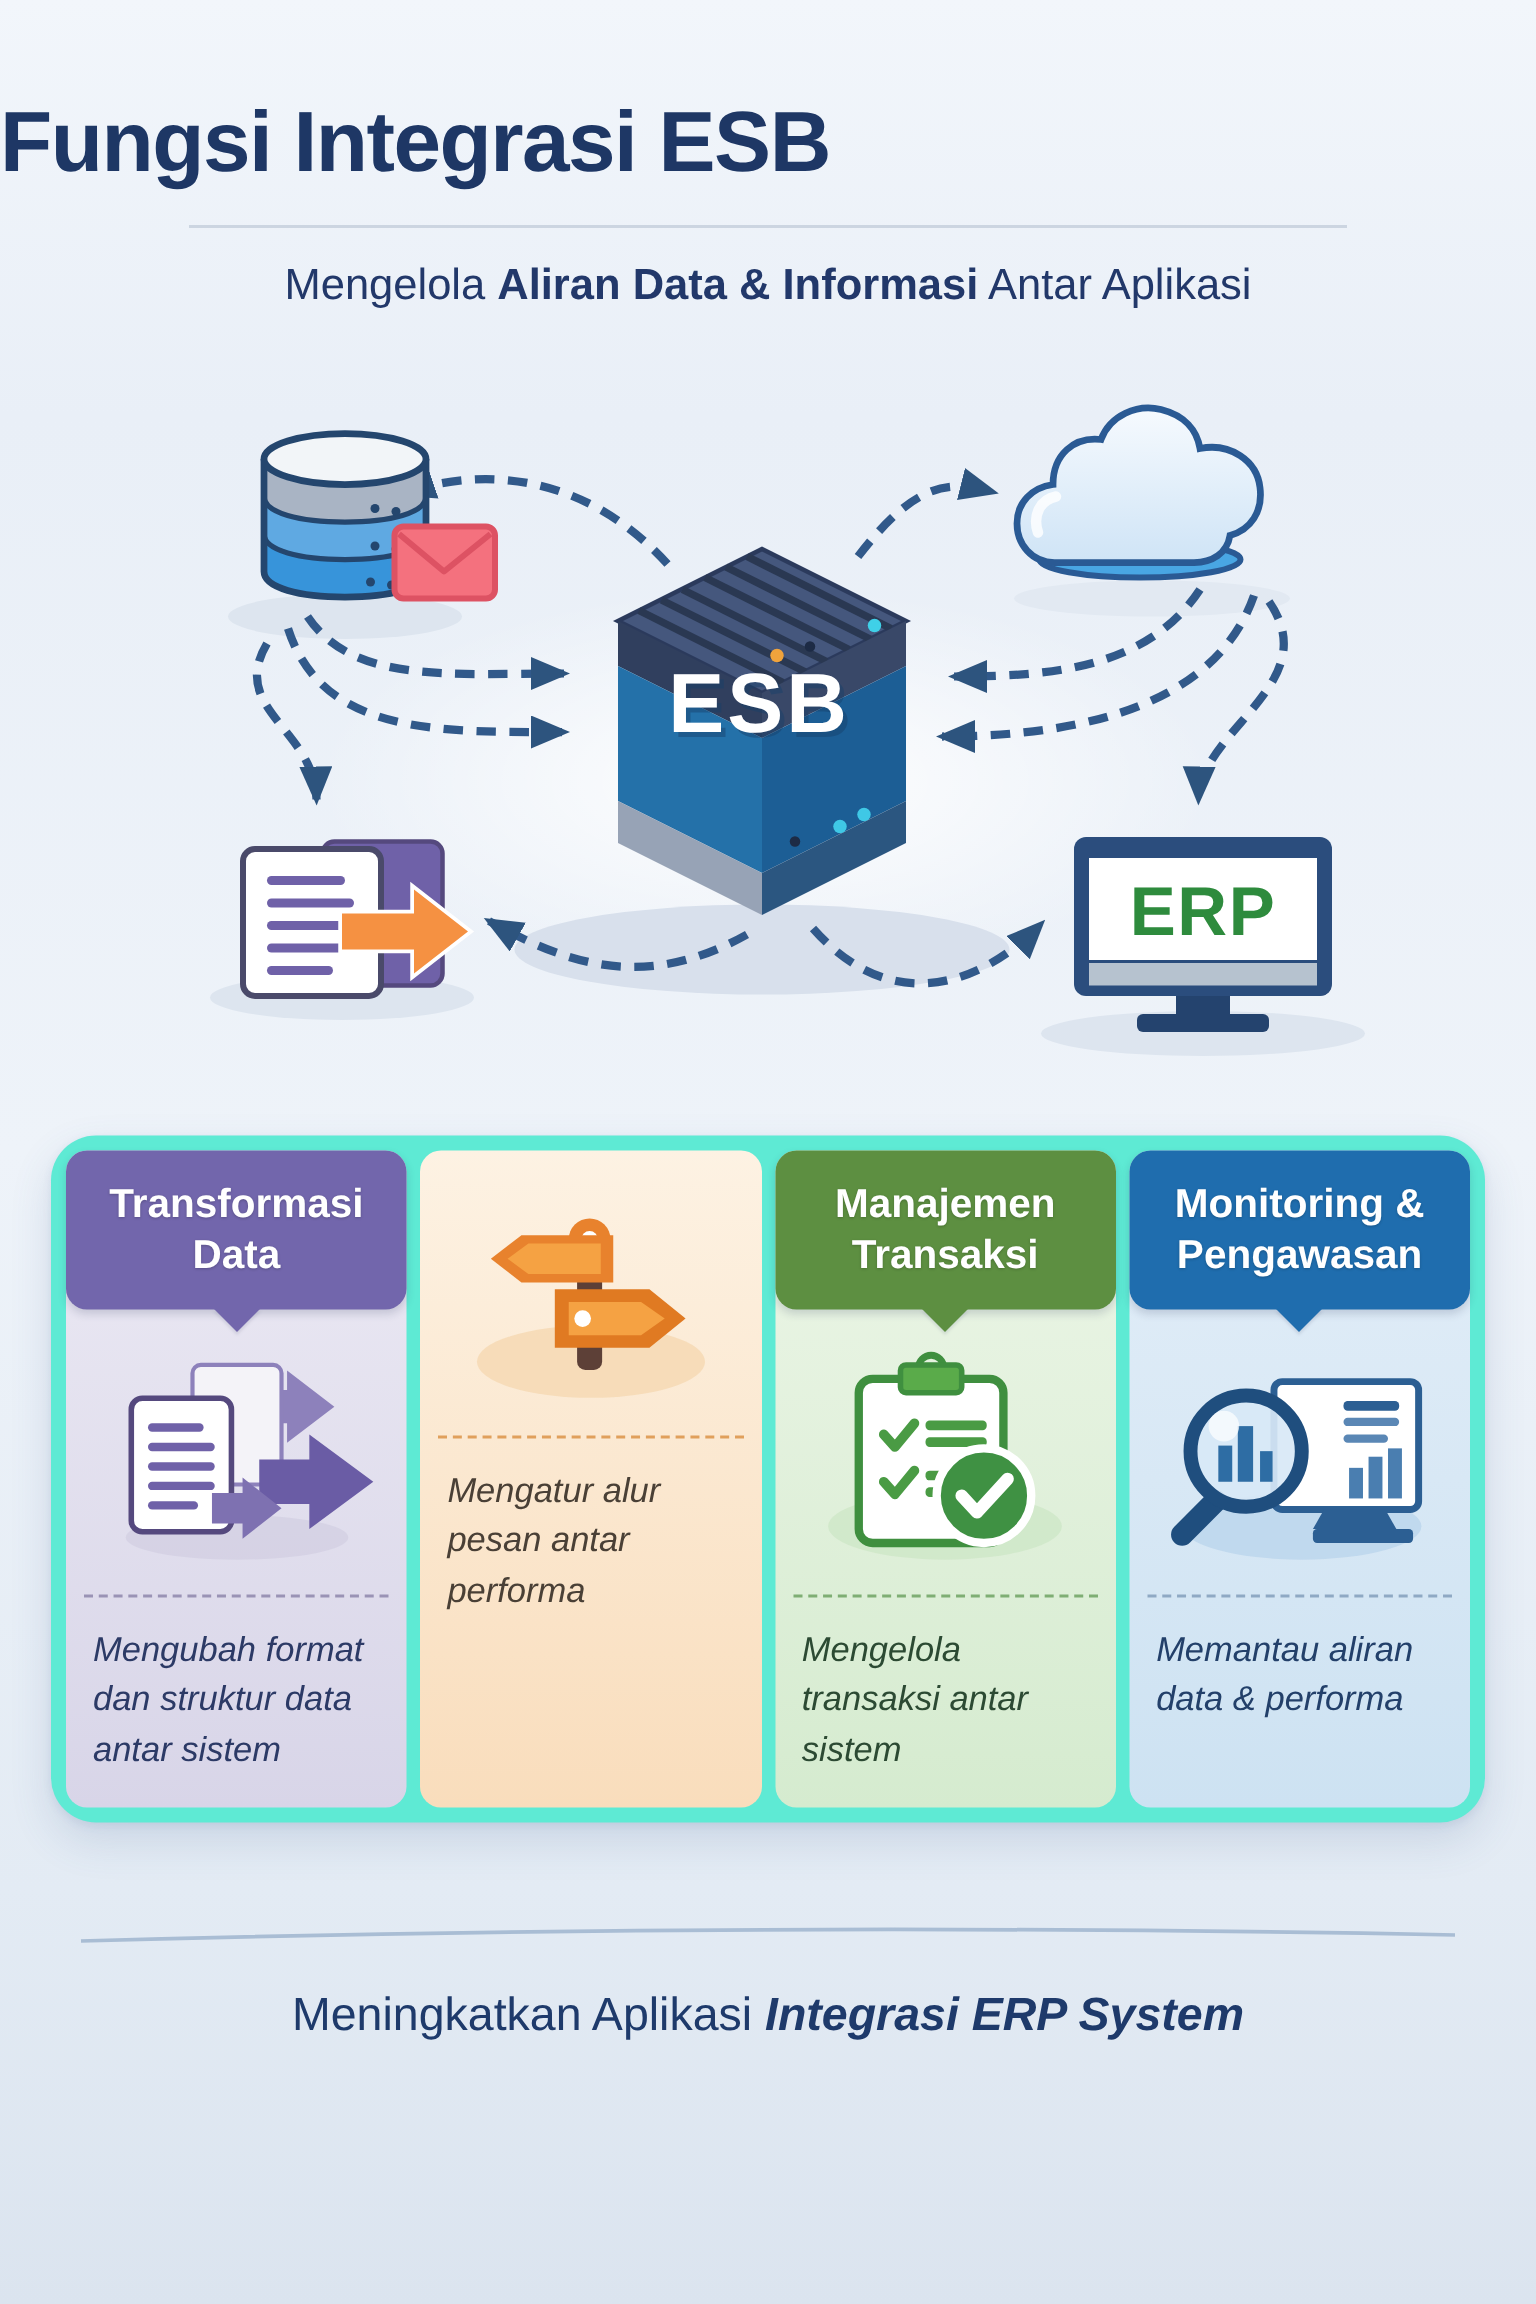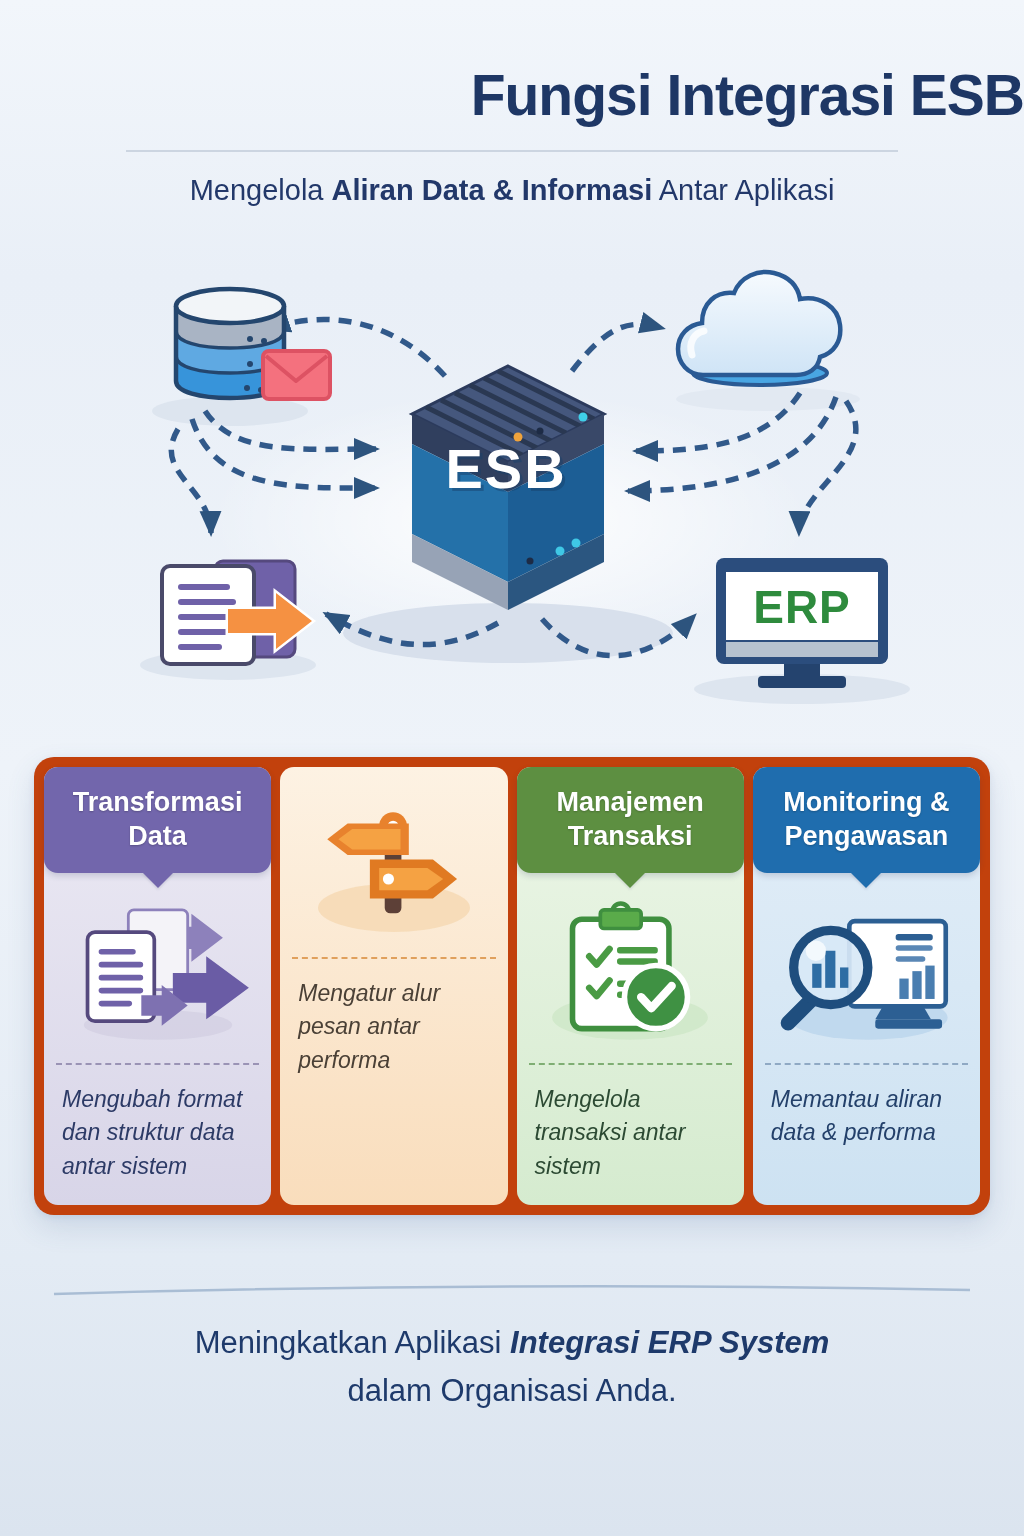--- a/index.html
+++ b/index.html
@@ -3,32 +3,32 @@
 <meta charset="utf-8">
 <style>
   html,body{margin:0;padding:0;}
   body{
     width:1024px;height:1536px;overflow:hidden;
     font-family:"Liberation Sans","DejaVu Sans",sans-serif;
     background:linear-gradient(180deg,#f2f6fb 0%,#e9eff7 18%,#eef3f9 50%,#e3ebf4 82%,#dbe4ef 100%);
   }
   .header{padding-top:62px;}
   .main-title{
-    margin:0;text-align:right;font-size:57px;font-weight:bold;
+    margin:0;text-align:left;font-size:57px;font-weight:bold;
     color:#1e3765;letter-spacing:-1px;
   }
   .title-divider{width:772px;height:2px;background:#ccd5e1;margin:22px auto 0;}
   .subtitle{margin-top:22px;text-align:center;font-size:29px;color:#22386a;}
   .subtitle b{font-weight:bold;}
   .diagram-wrap{margin-top:44px;}
   .diagram-wrap svg{display:block;}
 
   .panel{
     width:936px;height:438px;margin:36px auto 0;padding:10px;
-    background:#c2410c;border-radius:20px;
+    background:#5eead4;border-radius:30px;
     box-shadow:0 12px 28px rgba(70,100,150,.16), 0 2px 6px rgba(70,100,150,.10);
     display:flex;gap:9px;
   }
   .card{
     flex:1;position:relative;border-radius:14px;
     background:linear-gradient(180deg,var(--t1),var(--t2));
     display:flex;flex-direction:column;
   }
   .card-header{
     height:106px;border-radius:14px;background:var(--accent);
@@ -275,14 +275,13 @@
   </div>
 
 </div>
 
 <svg class="footer-divider" width="920" height="18" viewBox="0 0 920 18">
   <path d="M2,15 Q460,2 918,11" fill="none" stroke="#a9bdd4" stroke-width="2.5"></path>
 </svg>
 
 <div class="footer-text">
   <span>Meningkatkan Aplikasi </span><span class="bi">Integrasi ERP System</span><br>
-  <span>dalam Organisasi Anda.</span>
 </div>
 
 </body></html>

